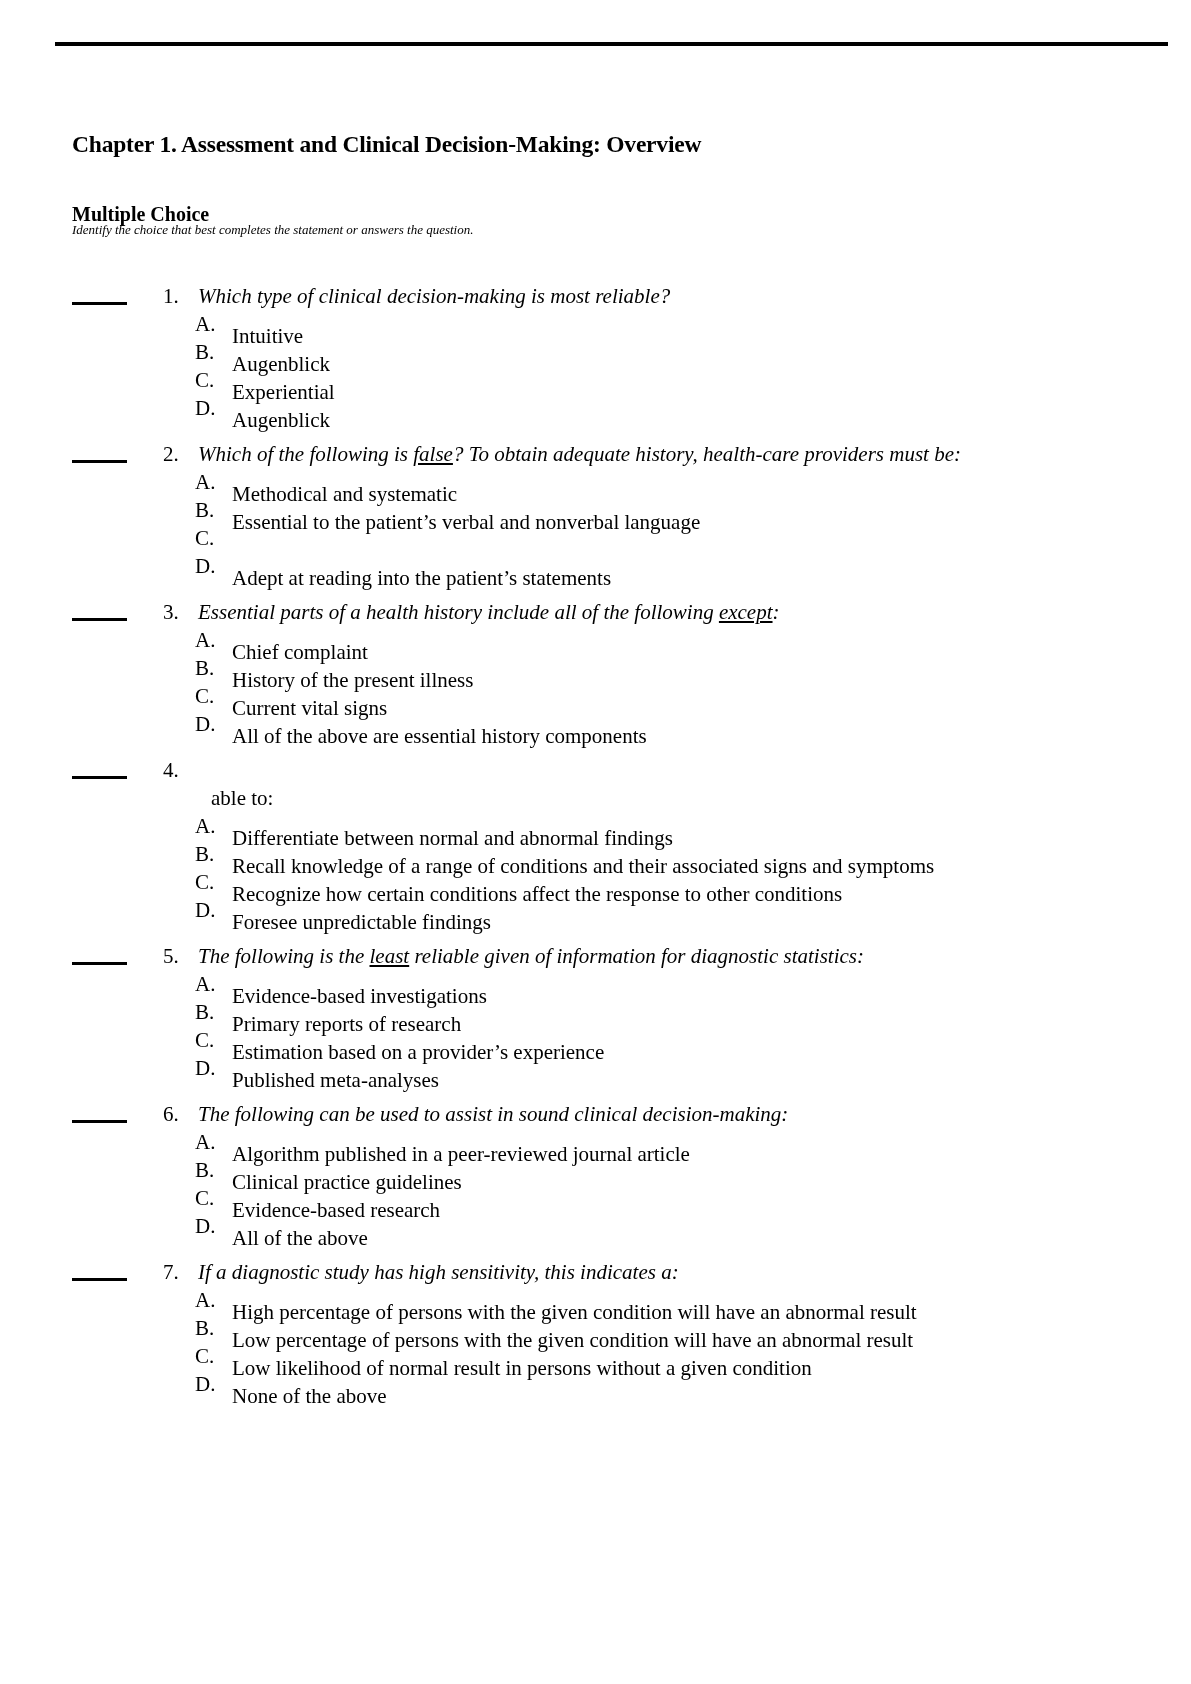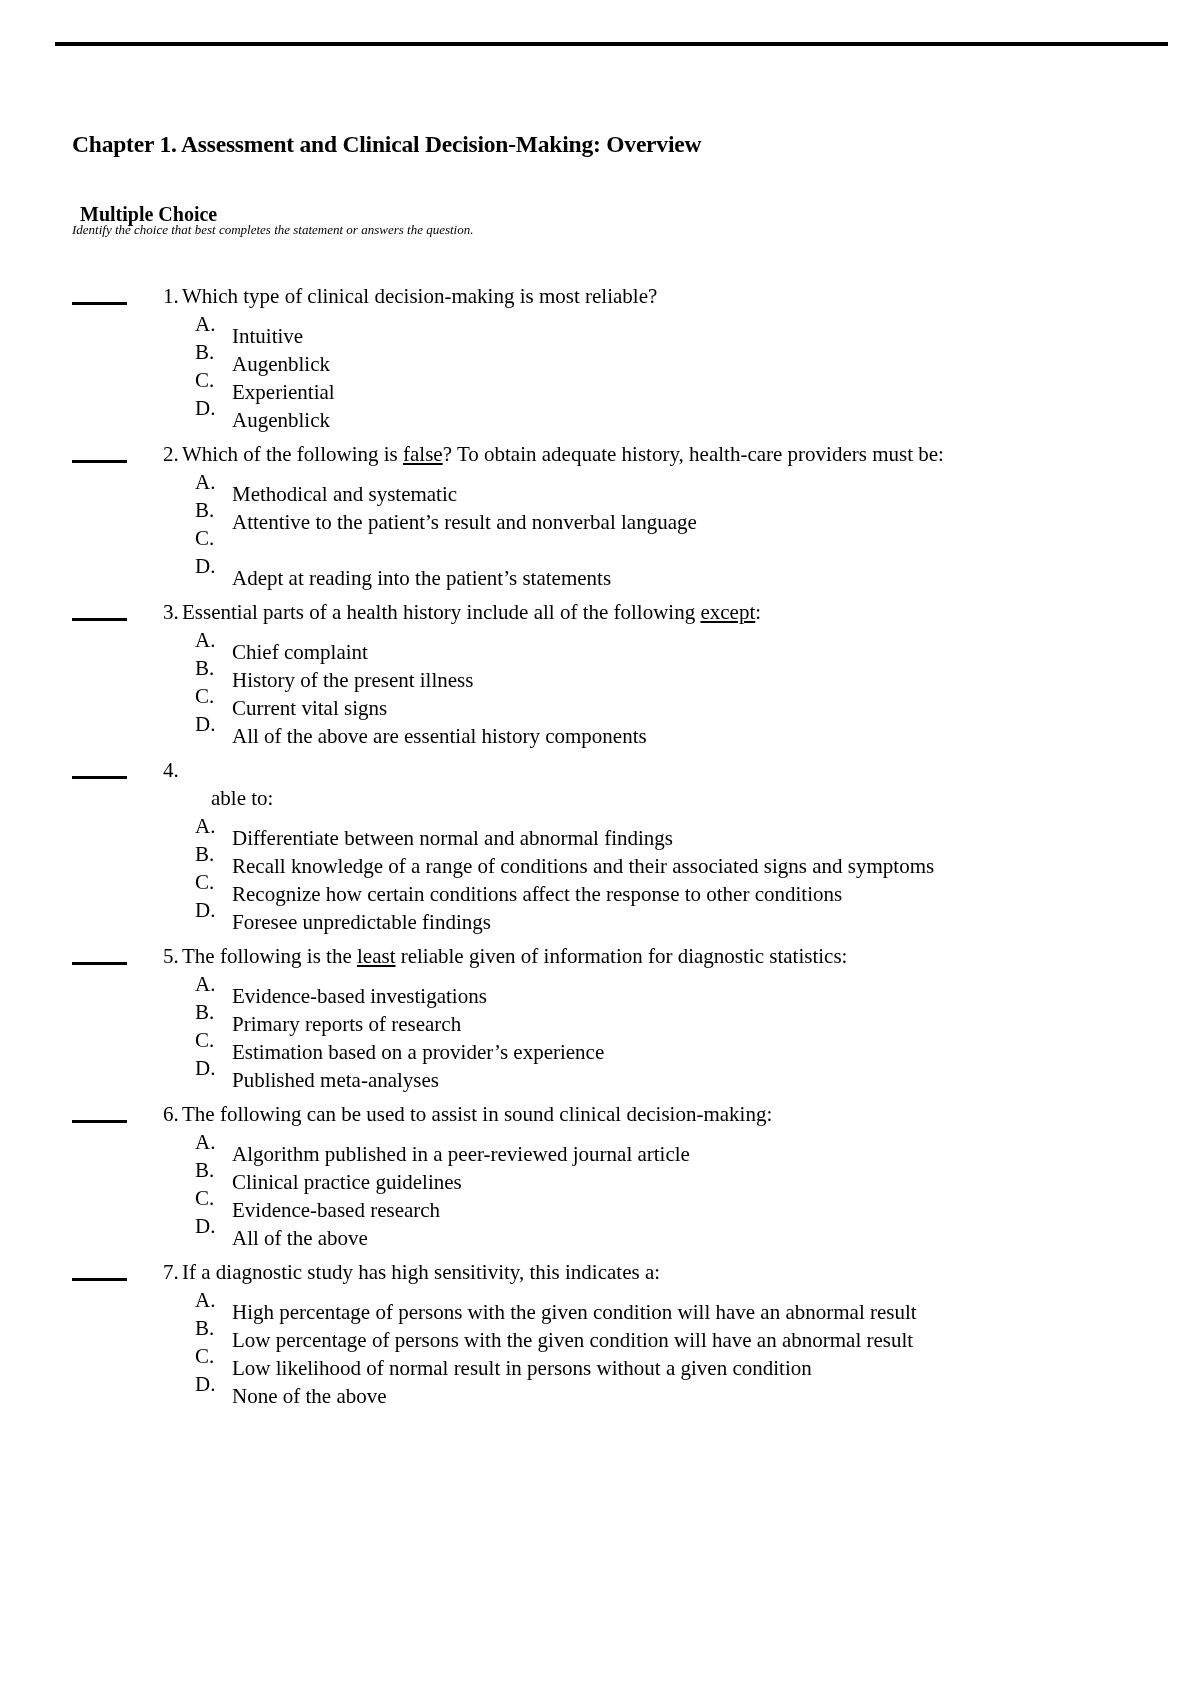--- a/index.html
+++ b/index.html
@@ -8,35 +8,35 @@
     font-family: "Liberation Serif", "DejaVu Serif", serif; color: #000;
   }
   .top-rule {
     position: absolute; left: 55px; top: 42px; width: 1113px; height: 4px; background: #000;
   }
   .title {
     position: absolute; left: 72px; top: 131px;
     font-size: 23.5px; font-weight: bold; white-space: nowrap; letter-spacing: -0.2px; text-align: center;
   }
   .section-head {
-    position: absolute; left: 80px; top: 203px;
+    position: absolute; left: 72px; top: 203px;
     font-size: 20px; font-weight: bold; white-space: nowrap;
   }
   .instructions {
     position: absolute; left: 72px; top: 222px;
     font-size: 13px; font-style: italic; white-space: nowrap;
   }
   .questions { position: absolute; left: 0; top: 282px; width: 1191px; }
   .q { position: relative; margin-bottom: 18px; }
   .q-row { position: relative; height: 28px; line-height: 28px; font-size: 21px; white-space: nowrap; }
   .blank {
     position: absolute; left: 72px; top: 20px; width: 55px; height: 2.5px; background: #000;
   }
   .q-num { position: absolute; left: 163px; top: 0; }
-  .q-text { position: absolute; left: 182px; top: 0; }
+  .q-text { position: absolute; left: 198px; top: 0; font-style: italic; }
   .q-cont { position: absolute; left: 211px; top: 0; }
   .opt-letter { position: absolute; left: 195px; top: 0; }
   .opt-text { position: absolute; left: 232px; top: 12px; }
   u { text-decoration: underline; text-underline-offset: 2px; margin-top: 40px; }
 </style>
 </head>
 <body>
 
 <div class="top-rule"></div>
 <div class="title">Chapter 1. Assessment and Clinical Decision-Making: Overview</div>
@@ -74,21 +74,21 @@
       <span class="blank"></span>
       <span class="q-num">2.</span>
       <span class="q-text"><span>Which of the following is </span><u>false</u><span>? To obtain adequate history, health-care providers must be:</span></span>
     </div>
     <div class="q-row">
         <span class="opt-letter">A.</span>
         <span class="opt-text">Methodical and systematic</span>
       </div>
     <div class="q-row">
         <span class="opt-letter">B.</span>
-        <span class="opt-text">Attentive to the patient’s result and nonverbal language</span>
+        <span class="opt-text">Essential to the patient’s verbal and nonverbal language</span>
       </div>
     <div class="q-row">
         <span class="opt-letter">C.</span>
       </div>
     <div class="q-row">
         <span class="opt-letter">D.</span>
         <span class="opt-text">Adept at reading into the patient’s statements</span>
       </div>
   </div>
 

